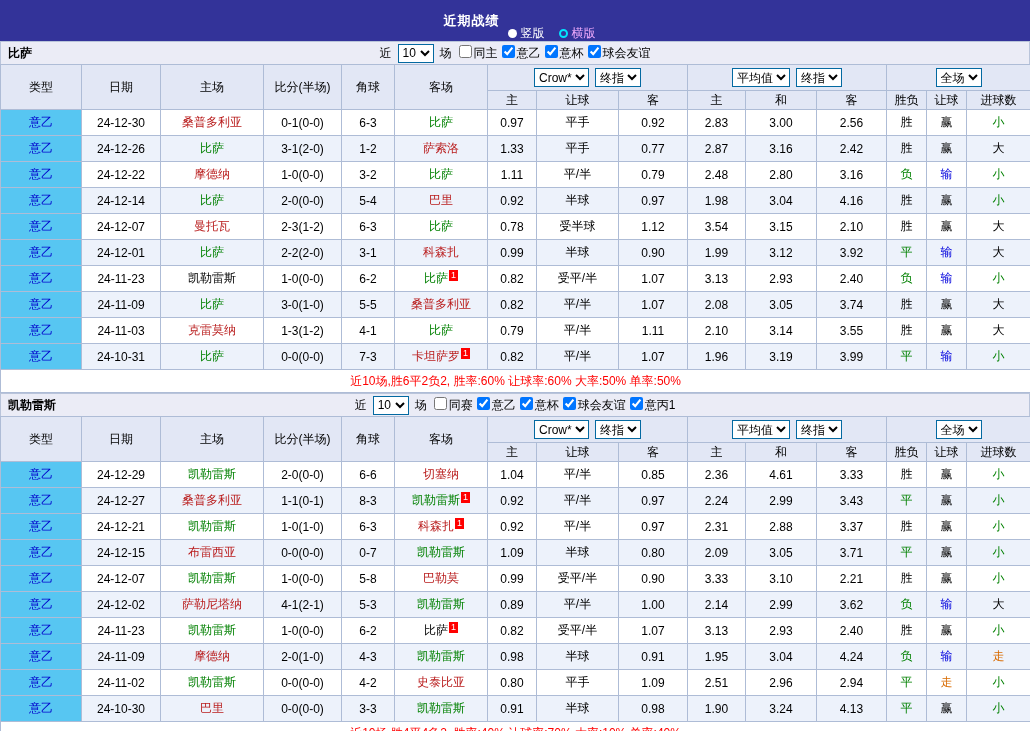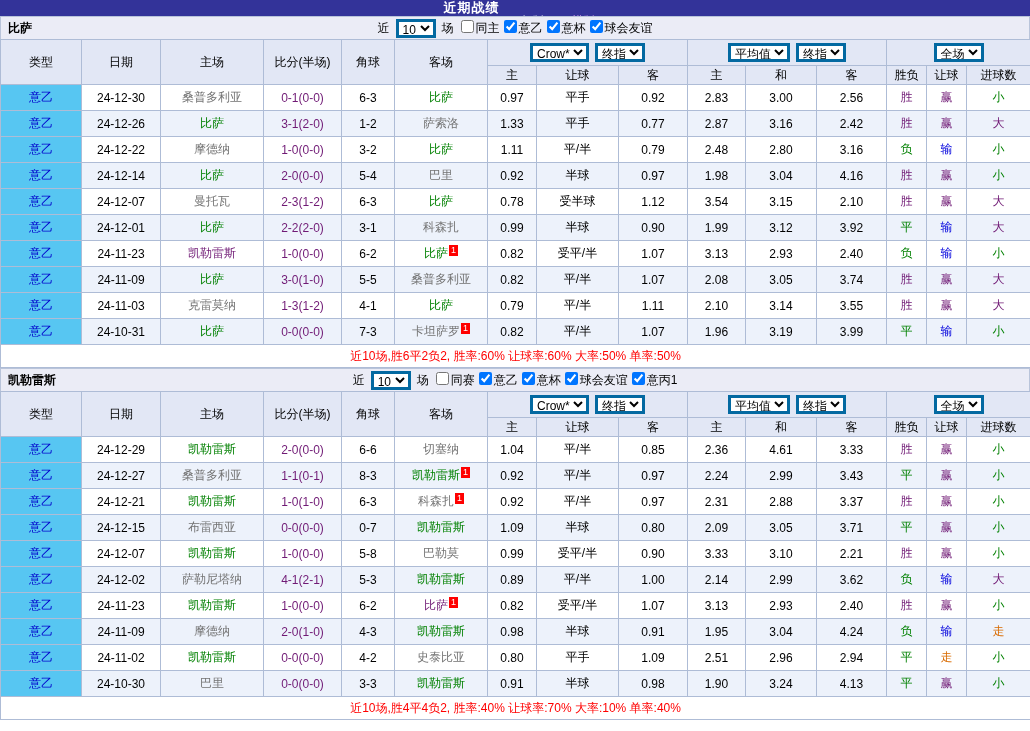--- a/index.html
+++ b/index.html
@@ -6,21 +6,21 @@
   html,body { margin:0; padding:0; }
   body {
     width: 1030px;
     background: #fff;
     font-family: "Liberation Sans", sans-serif;
     font-size: 12px;
     color: #000;
   }
   
   .topbar {
-    height: 16px;
+    height: 41px;
     background: #333399;
     display: flex;
     align-items: center;
     justify-content: center;
     gap: 8px;
     color: #fff;
     padding-left: 9px;
   }
   .topbar .title { font-weight: bold; font-size: 13px; letter-spacing: 1px; }
   .radios { display: inline-flex; gap: 14px; align-items: center; margin-top: 26px; }
@@ -42,21 +42,21 @@
     justify-content: center;
     gap: 3px;
   }
   .team { position: absolute; left: 7px; font-weight: bold; }
   .ck { display: inline-flex; align-items: flex-start; margin-left: 4px; cursor: pointer; }
   .ck input { margin: 0 2px 0 0; width: 13px; height: 13px; }
   select {
     font-family: "Liberation Sans", sans-serif;
     font-size: 12px;
     height: 19px;
-    border: 3px solid #0369a1;
+    border: 1px solid #0369a1;
     background: #fff;
     margin: 0 3px;
   }
 
   
   table.grid { width: 1030px; table-layout: fixed; border-collapse: collapse; }
   .grid th, .grid td {
     border: 1px solid #aebcd6;
     text-align: center;
     padding: 0 1px;
@@ -64,25 +64,25 @@
     white-space: nowrap;
   }
   .grid thead th { background: #e2e7f5; font-weight: normal; }
   .grid .h1 th { height: 26px; }
   .grid .h2 th { height: 19px; }
   .grid tbody td { height: 26px; background: #ffffff; }
   .grid tbody tr:nth-child(even) td { background: #edf2fb; }
   .grid tbody tr td.type-cell { background: #57c6f2; color: #0000cc; }
   .grid tfoot td.summary { height: 23px; color: #ff0000; background: #ffffff; }
 
-  .c-red    { color: #701a75; }
+  .c-red    { color: #000000; }
   .c-green  { color: #008000; }
   .c-blue   { color: #0000dd; }
   .c-orange { color: #d96b00; }
-  .c-black  { color: #737373; text-align: center; }
+  .c-black  { color: #b91c1c; text-align: center; }
 
   .redcard {
     background: #ff0000;
     color: #fff;
     font-size: 9px;
     line-height: 11px;
     padding: 0 2px;
     margin-left: 1px;
     vertical-align: top;
     display: inline-block;

